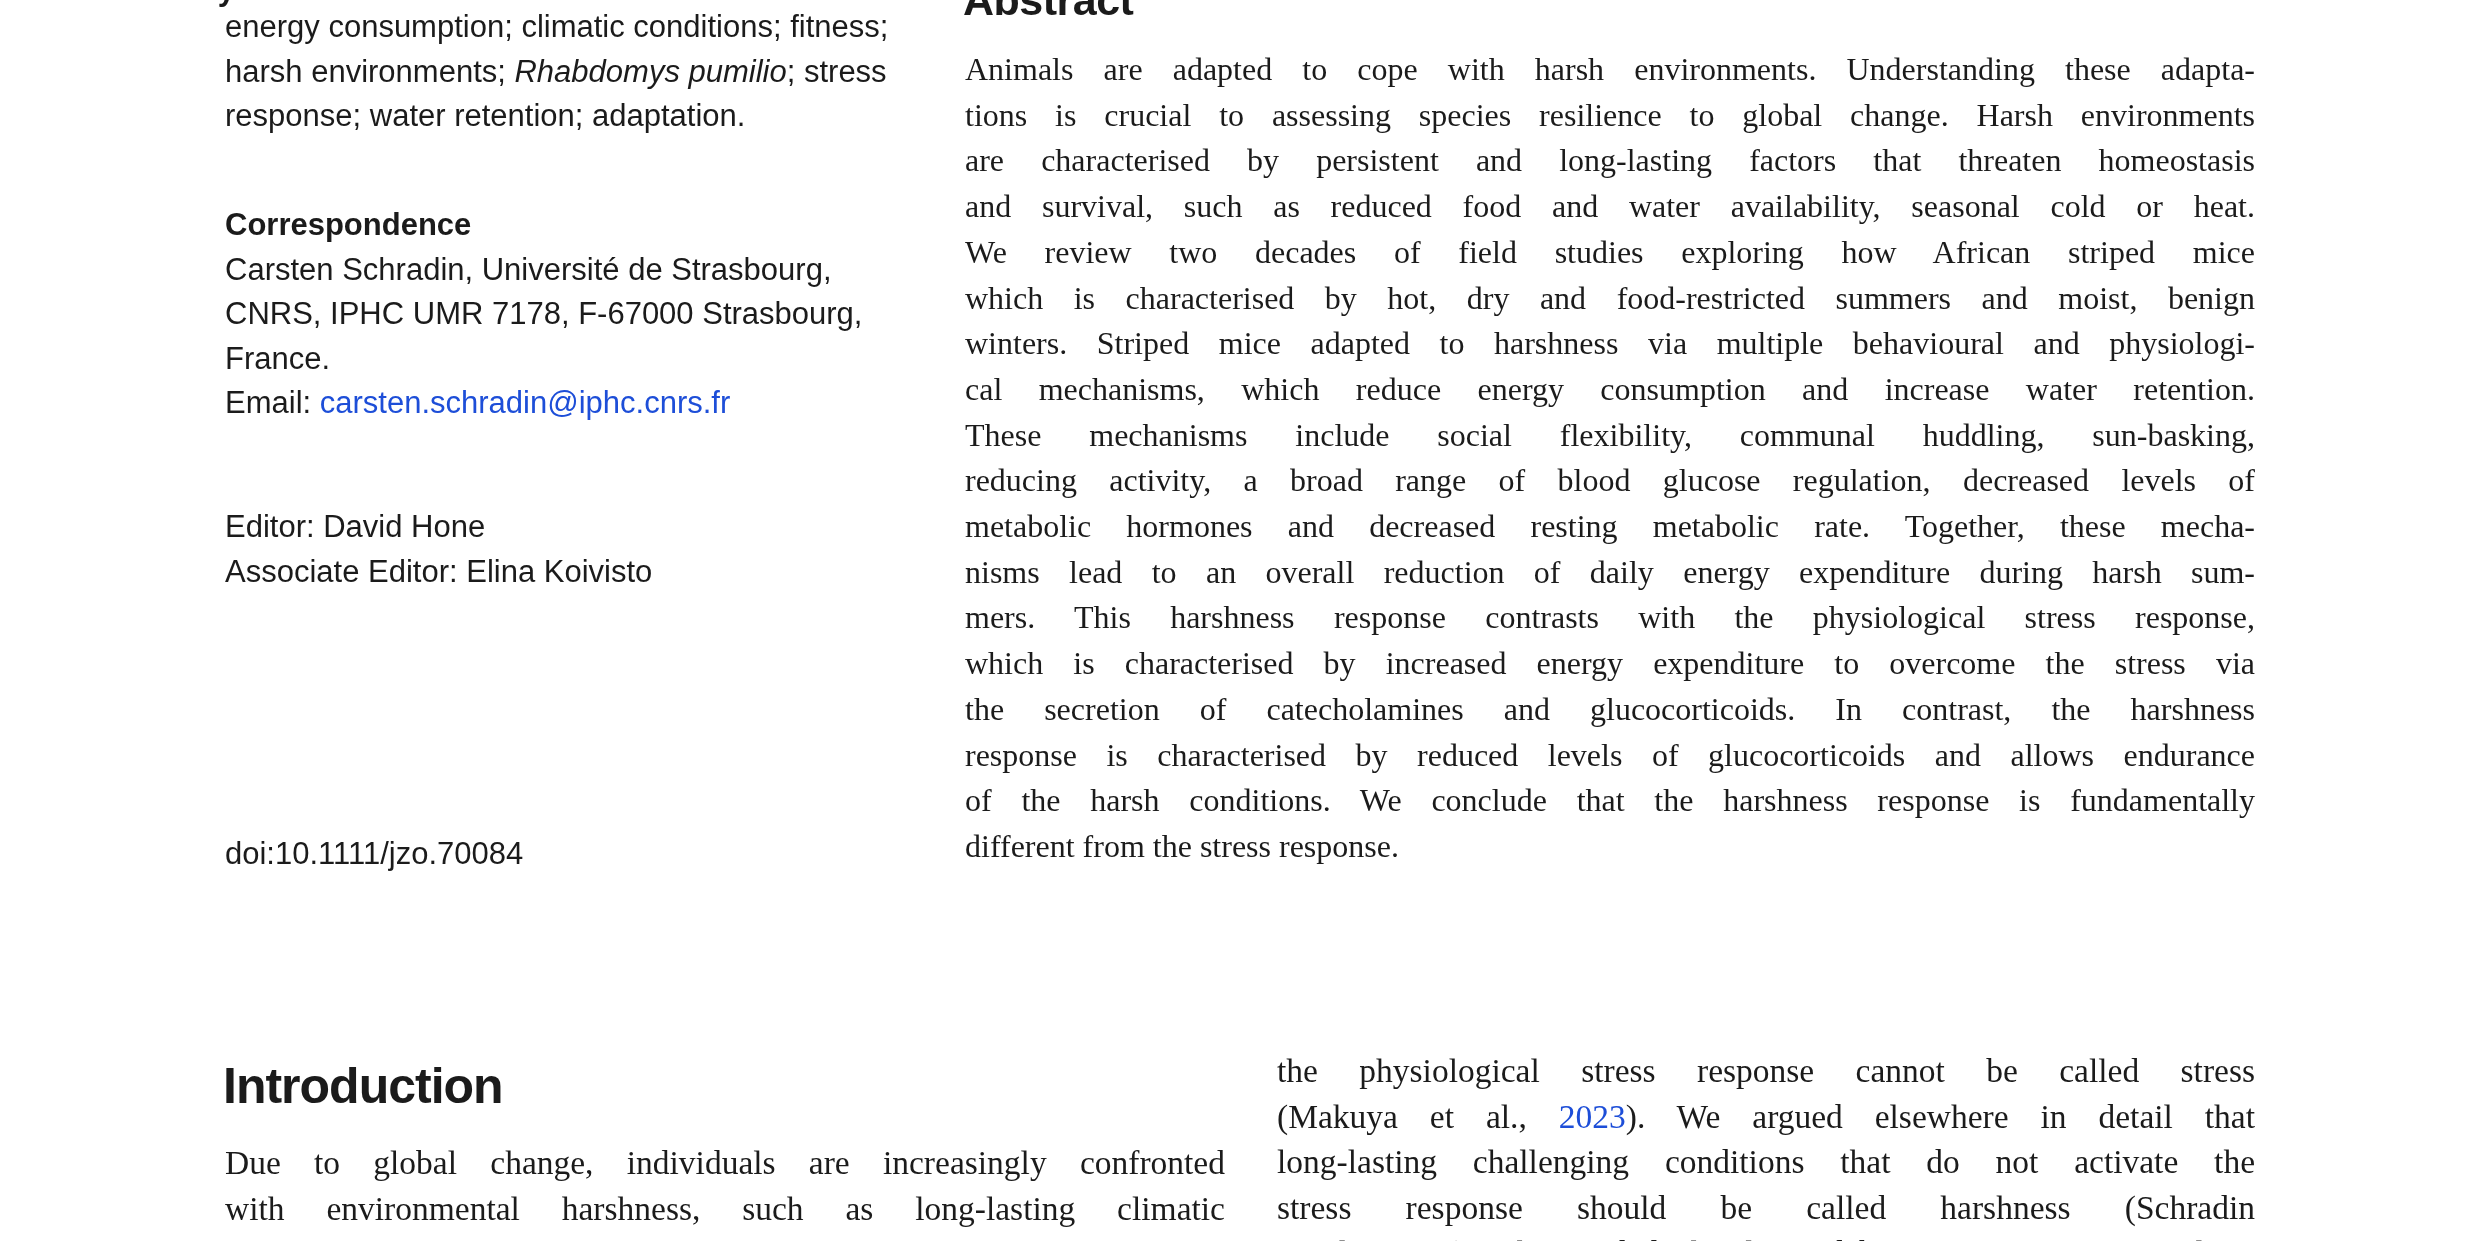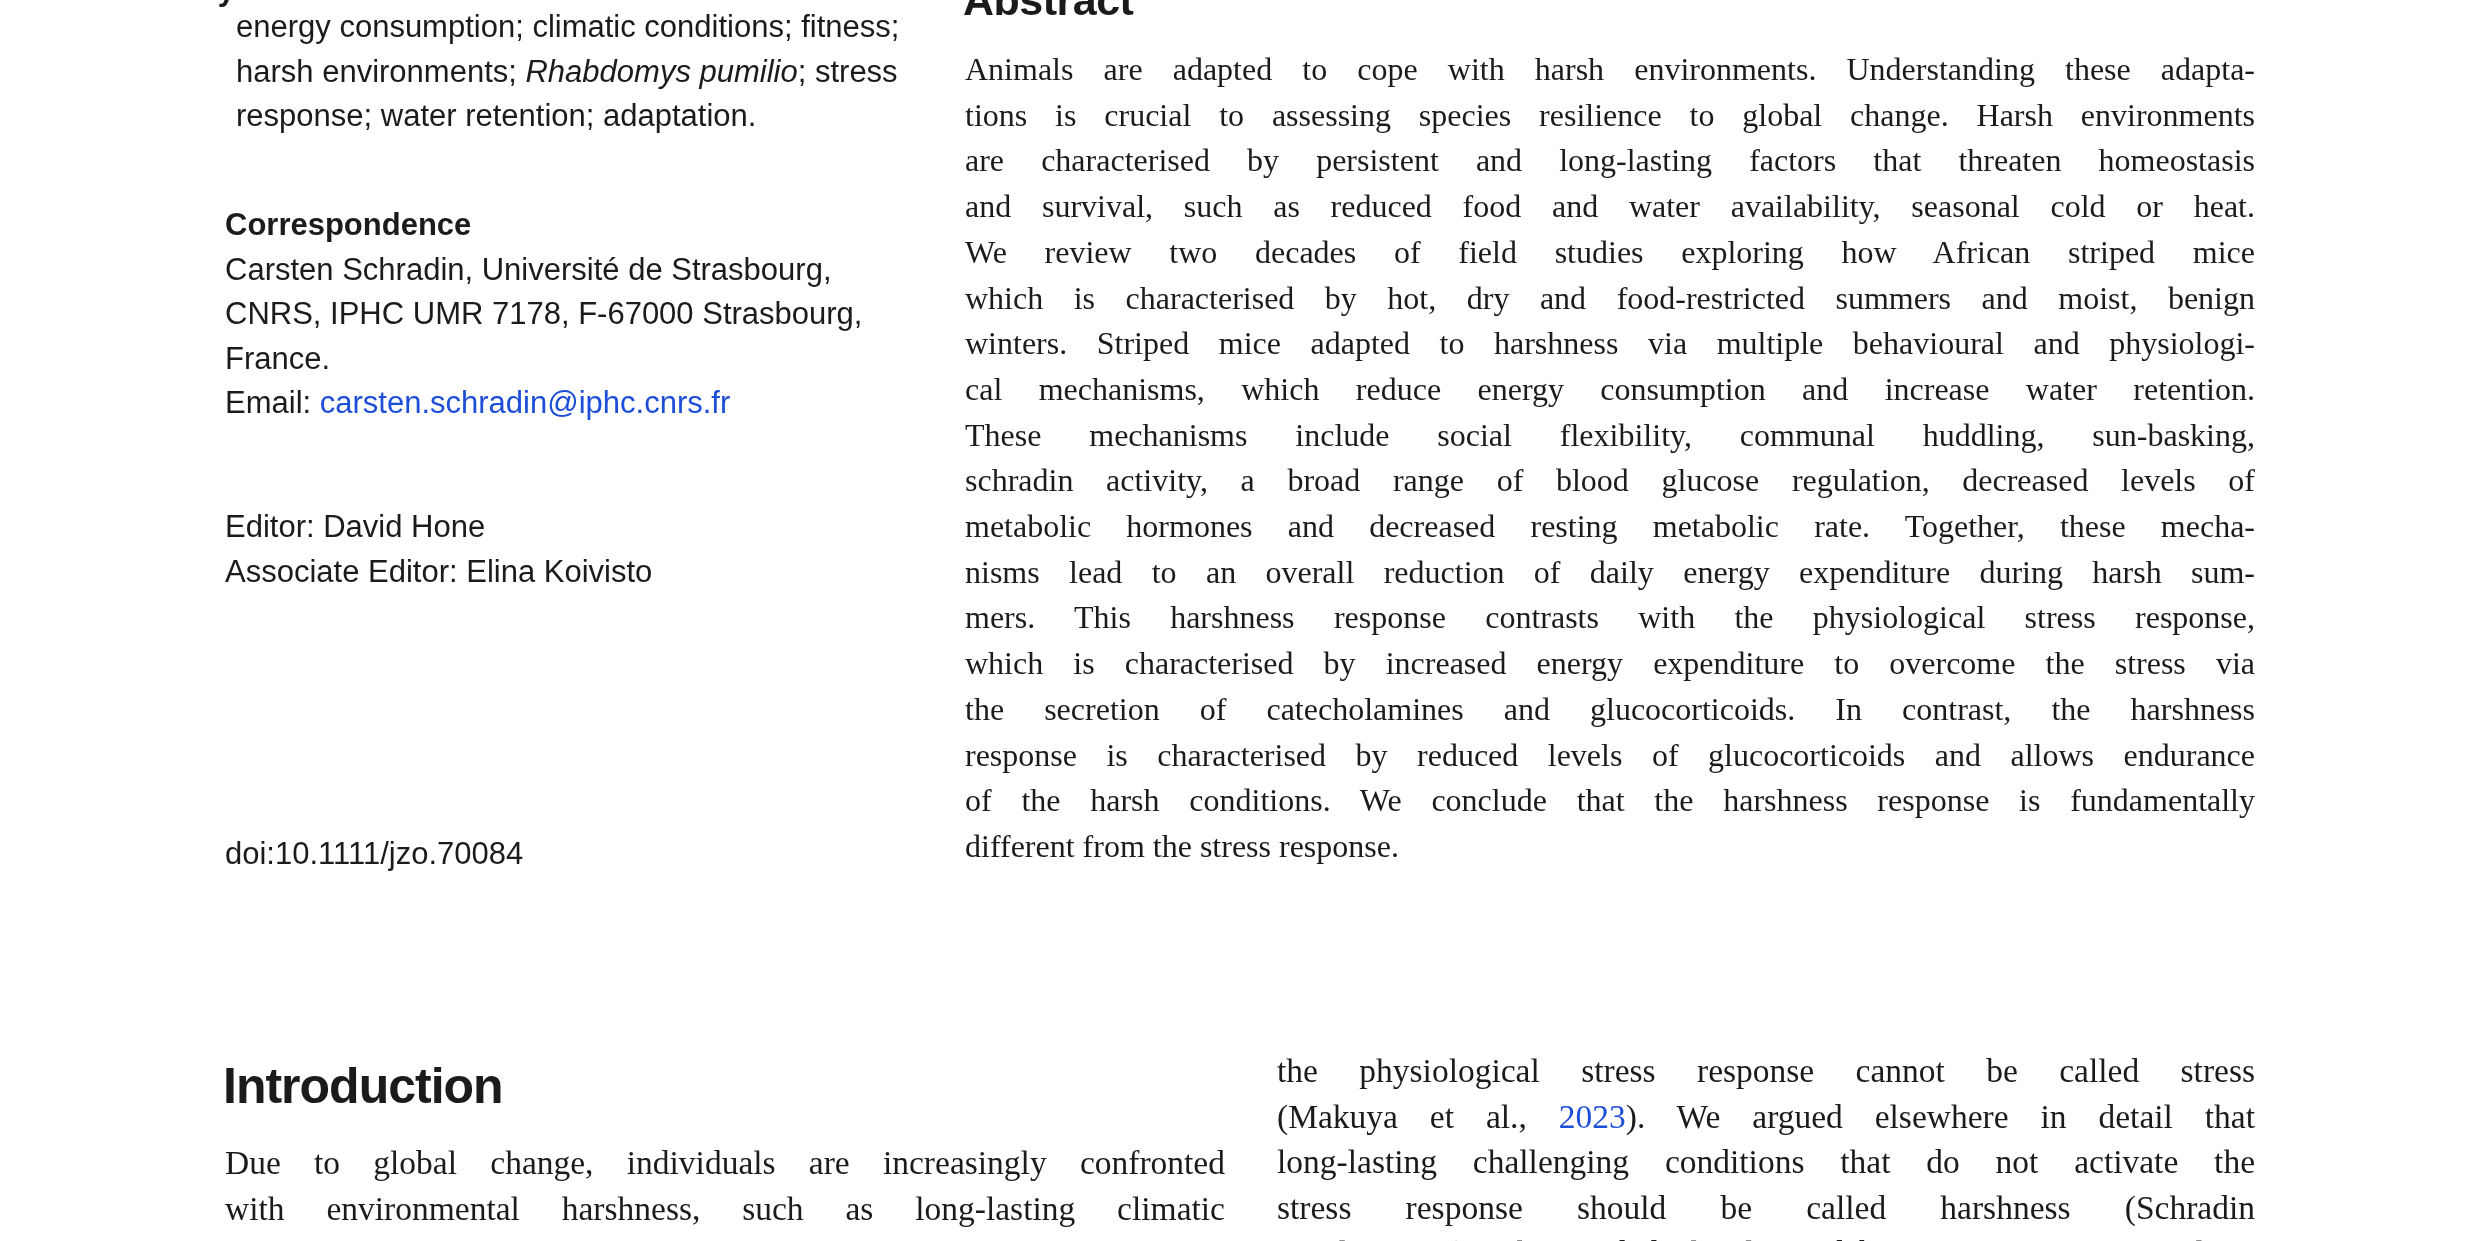--- a/index.html
+++ b/index.html
@@ -29,21 +29,21 @@
 
   .jline { white-space:nowrap; }
   .rag .jline { text-align:left; }
   .jus .jline { text-align:justify; text-align-last:justify; }
   #abstract-body .jline:last-child { text-align-last:left; }
 
   .em  { font-style:italic; }
   .lnk { color:#1d4ed8; text-decoration:none; cursor:pointer; }
 
   
-  #keywords       { left:225px; top:5px;   width:790px;margin-left:11px; }
+  #keywords       { left:225px; top:5px;   width:790px; }
   #correspondence { left:225px; top:203px; width:790px; }
   #editor         { left:225px; top:505px; width:790px; }
   #received       { left:225px; top:688px; width:790px; }
   #doi            { left:225px; top:832px; width:790px; }
 </style>
 </head>
 <body>
 
 <div class="page">
 
@@ -80,21 +80,21 @@
   <div class="block serif abs-body jus" id="abstract-body">
       <div class="jline"><span>Animals are adapted to cope with harsh environments. Understanding these adapta-</span></div>
       <div class="jline"><span>tions is crucial to assessing species resilience to global change. Harsh environments</span></div>
       <div class="jline"><span>are characterised by persistent and long-lasting factors that threaten homeostasis</span></div>
       <div class="jline"><span>and survival, such as reduced food and water availability, seasonal cold or heat.</span></div>
       <div class="jline"><span>We review two decades of field studies exploring how African striped mice</span></div>
       <div class="jline"><span>which is characterised by hot, dry and food-restricted summers and moist, benign</span></div>
       <div class="jline"><span>winters. Striped mice adapted to harshness via multiple behavioural and physiologi-</span></div>
       <div class="jline"><span>cal mechanisms, which reduce energy consumption and increase water retention.</span></div>
       <div class="jline"><span>These mechanisms include social flexibility, communal huddling, sun-basking,</span></div>
-      <div class="jline"><span>schradin activity, a broad range of blood glucose regulation, decreased levels of</span></div>
+      <div class="jline"><span>reducing activity, a broad range of blood glucose regulation, decreased levels of</span></div>
       <div class="jline"><span>metabolic hormones and decreased resting metabolic rate. Together, these mecha-</span></div>
       <div class="jline"><span>nisms lead to an overall reduction of daily energy expenditure during harsh sum-</span></div>
       <div class="jline"><span>mers. This harshness response contrasts with the physiological stress response,</span></div>
       <div class="jline"><span>which is characterised by increased energy expenditure to overcome the stress via</span></div>
       <div class="jline"><span>the secretion of catecholamines and glucocorticoids. In contrast, the harshness</span></div>
       <div class="jline"><span>response is characterised by reduced levels of glucocorticoids and allows endurance</span></div>
       <div class="jline"><span>of the harsh conditions. We conclude that the harshness response is fundamentally</span></div>
       <div class="jline"><span>different from the stress response.</span></div>
     </div>
 

